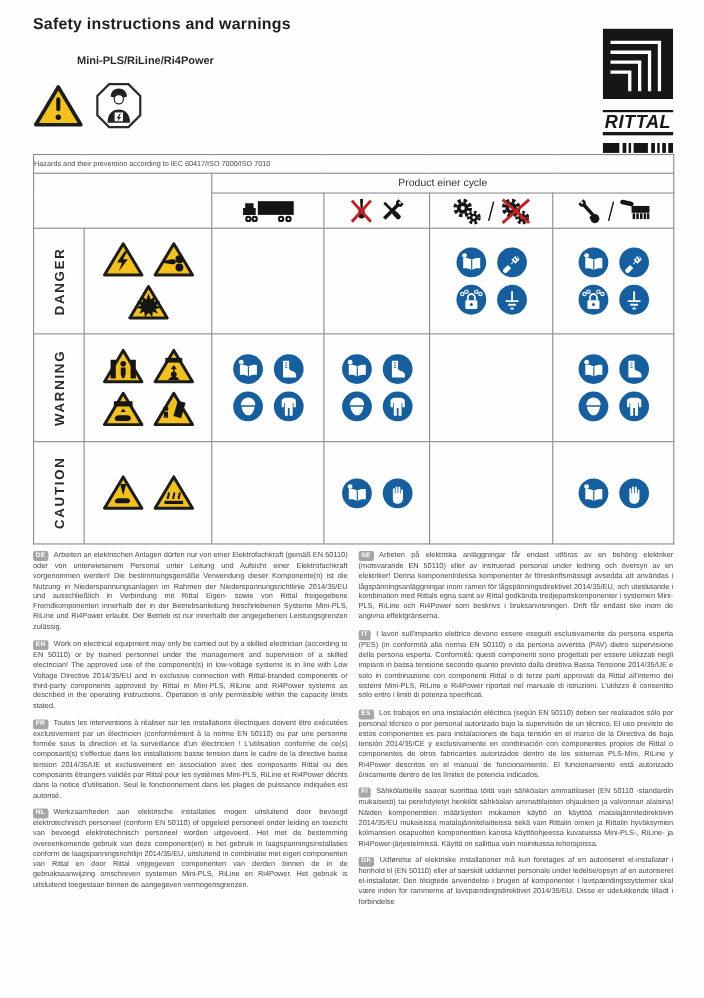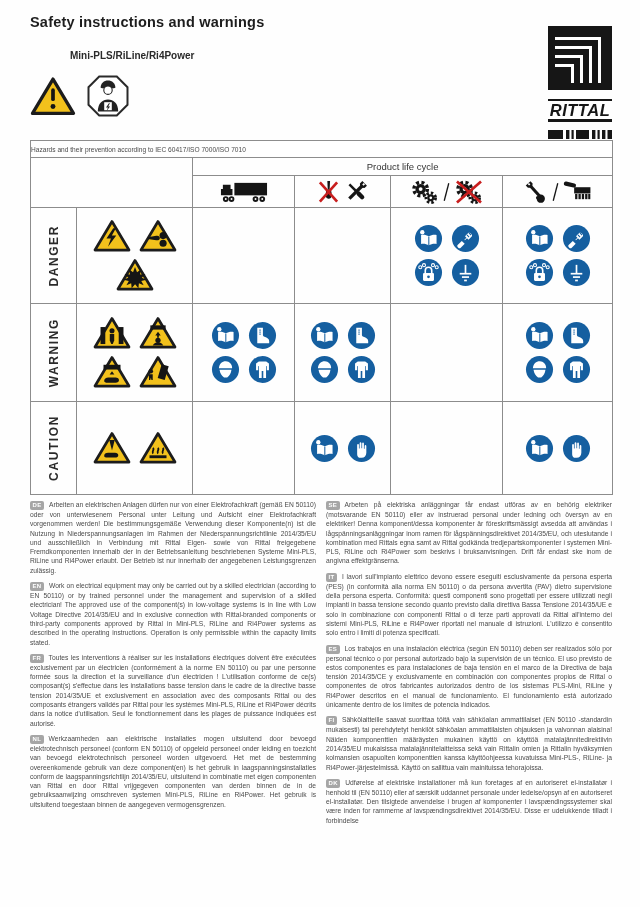--- a/index.html
+++ b/index.html
@@ -101,21 +101,21 @@
         <col style="width:96px">
         <col style="width:112px">
         <col style="width:110px">
       </colgroup>
     <tbody>
         <tr>
       <td colspan="6" class="note-cell">Hazards and their prevention according to IEC 60417/ISO 7000/ISO 7010</td>
     </tr>
     <tr>
       <td colspan="2" rowspan="2"></td>
-      <td colspan="4" class="plc-cell">Product life cycle</td>
+      <td colspan="4" class="plc-cell">Product einer cycle</td>
     </tr>
     <tr>
       <td class="iconhead">
             <div class="tray">
               <span class="ico">
                 <svg width="50" height="24" viewBox="0 0 52 25">
                   <rect x="16" y="3" width="34" height="13" fill="#151515"></rect>
                   <path fill="#151515" d="M2 9.5 h12 v6.5 H2 z M4 5 h8 v4.5 H4 z"></path>
                   <g fill="#151515">
                     <circle cx="7" cy="19.8" r="3"></circle>

